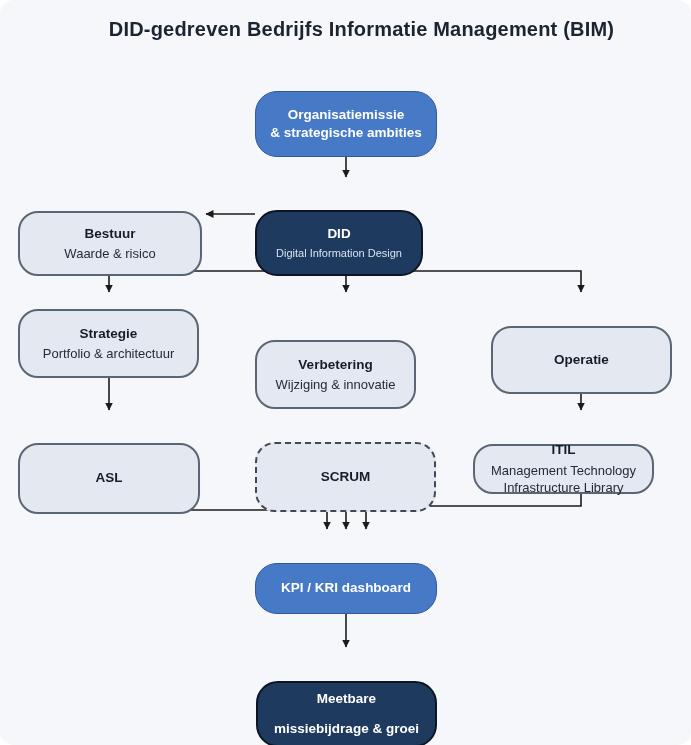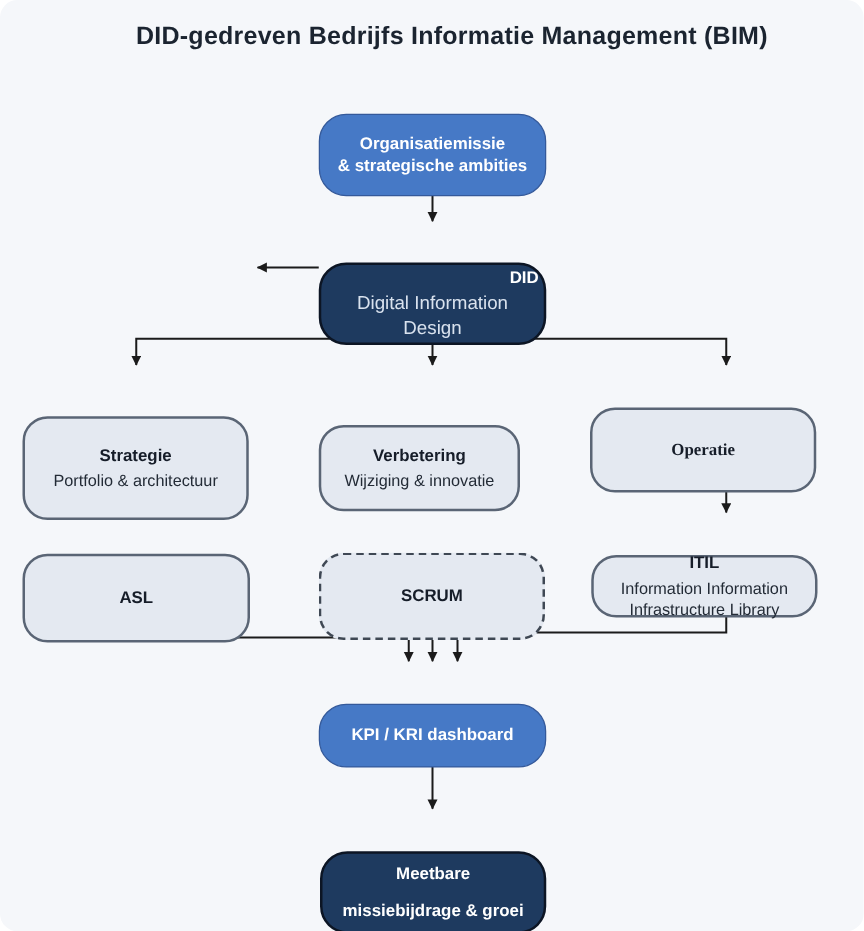--- a/index.html
+++ b/index.html
@@ -50,21 +50,21 @@
   .node .t{font-weight:bold;font-size:13.5px;}
   .node .s{font-size:13px;margin-top:2px;}
   .light{background:var(--light-fill);border:2px solid var(--light-border);}
   .light .t{color:var(--text-dark);}
   .light .s{color:var(--text-sub);}
   .dashed-node{border-style:dashed;border-color:#3f4854;}
   .blue{background:var(--blue);border:1.5px solid var(--blue-border);border-radius:22px;}
   .blue .t{color:var(--text-light);}
   .navy{background:var(--navy);border:2px solid var(--navy-border);border-radius:22px;}
   .navy .t{color:var(--text-light);}
-  .navy .s{color:var(--text-navy-sub);font-size:15px;}
+  .navy .s{color:var(--text-navy-sub);font-size:11px;}
 </style>
 </head>
 <body>
 
 <div class="canvas">
 
   <div class="diagram-title">DID-gedreven Bedrijfs Informatie Management (BIM)</div>
 
   <svg class="connectors" width="691" height="745" viewBox="0 0 691 745" aria-hidden="true">
     <defs>
@@ -84,51 +84,55 @@
     <path class="conn" d="M346 483 V 529"></path>
     <path class="conn" d="M581 484 V 506 H 366 V 529"></path>
     <path class="conn" d="M346 601 V 647"></path>
   </svg>
 
   <div class="node blue" style="left:255px;top:62px;width:182px;height:66px;">
     <span class="t">Organisatiemissie</span>
     <span class="t">&amp; strategische ambities</span>
   </div>
 
+  <div class="node light" style="left:18px;top:182px;width:184px;height:65px;">
+    <span class="t">Bestuur</span>
+    <span class="s">Waarde &amp; risico</span>
+  </div>
 
-  <div class="node navy" style="left:255px;top:181px;width:182px;height:66px;align-items:flex-end;">
+  <div class="node navy" style="left:255px;top:181px;width:168px;height:66px;">
     <span class="t">DID</span>
     <span class="s">Digital Information Design</span>
   </div>
 
-  <div class="node light" style="left:18px;top:304px;width:181px;height:83px;">
+  <div class="node light" style="left:18px;top:280px;width:181px;height:69px;">
     <span class="t">Strategie</span>
     <span class="s">Portfolio &amp; architectuur</span>
   </div>
 
   <div class="node light" style="left:255px;top:311px;width:161px;height:69px;">
     <span class="t">Verbetering</span>
     <span class="s">Wijziging &amp; innovatie</span>
   </div>
 
-  <div class="node light" style="left:472px;top:297px;width:181px;height:68px;font-family:Liberation Serif, serif;">
+  <div class="node light" style="left:491px;top:297px;width:181px;height:68px;">
     <span class="t">Operatie</span>
   </div>
 
   <div class="node light" style="left:18px;top:414px;width:182px;height:71px;">
     <span class="t">ASL</span>
   </div>
 
   <div class="node light dashed-node" style="left:255px;top:413px;width:181px;height:70px;">
     <span class="t">SCRUM</span>
   </div>
 
   <div class="node light" style="left:473px;top:415px;width:181px;height:50px;">
     <span class="t">ITIL</span>
-    <span class="s">Information Information Infrastructure Library</span>
+    <span class="s">Management Technology Infrastructure Library</span>
   </div>
 
   <div class="node blue" style="left:255px;top:534px;width:182px;height:51px;">
     <span class="t">KPI / KRI dashboard</span>
   </div>
 
   <div class="node navy" style="left:256px;top:652px;width:181px;height:66px;gap:11px;">
     <span class="t">Meetbare</span>
     <span class="t">missiebijdrage &amp; groei</span>
   </div>

